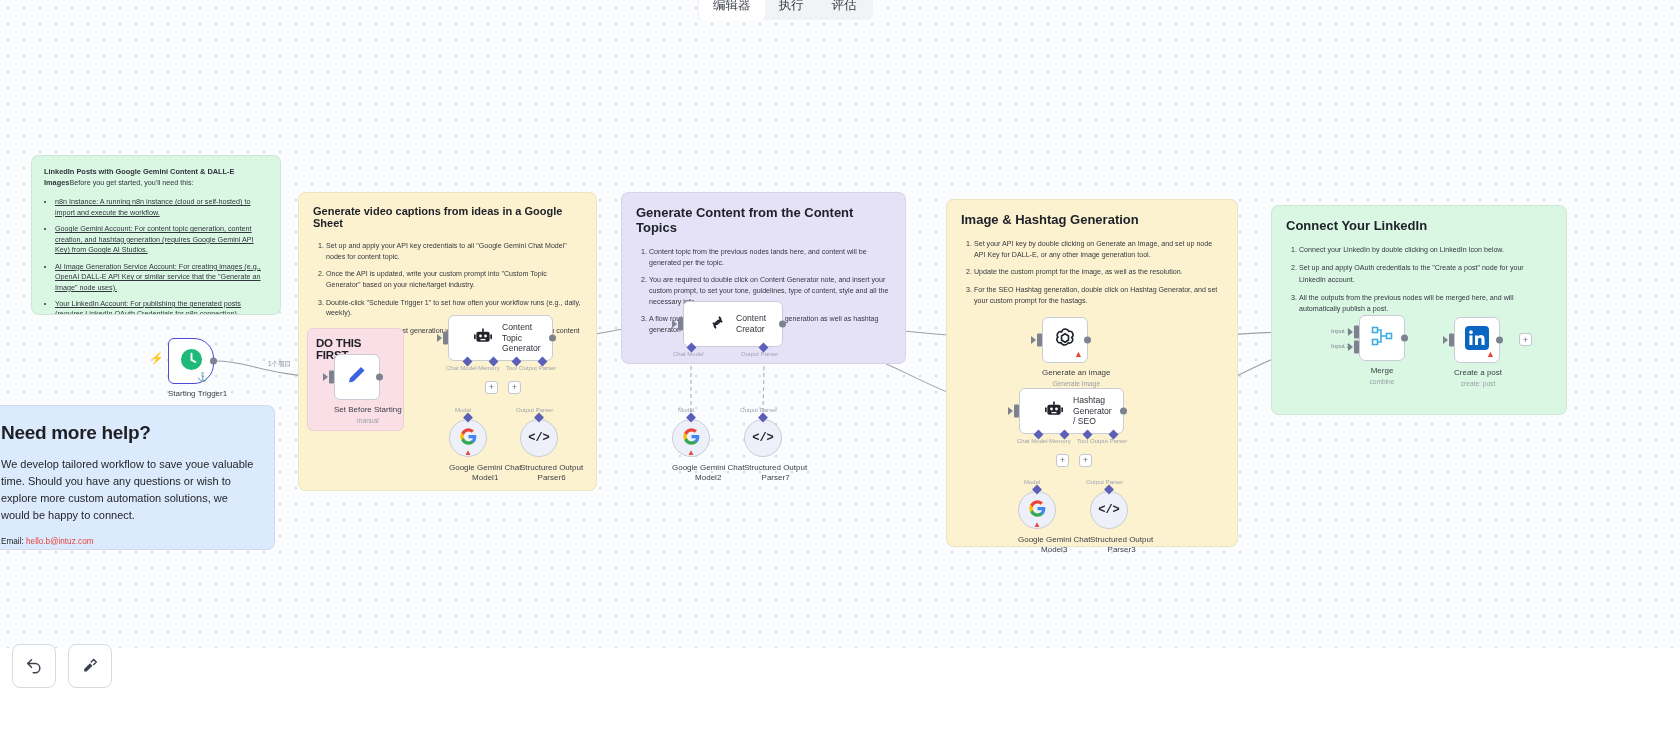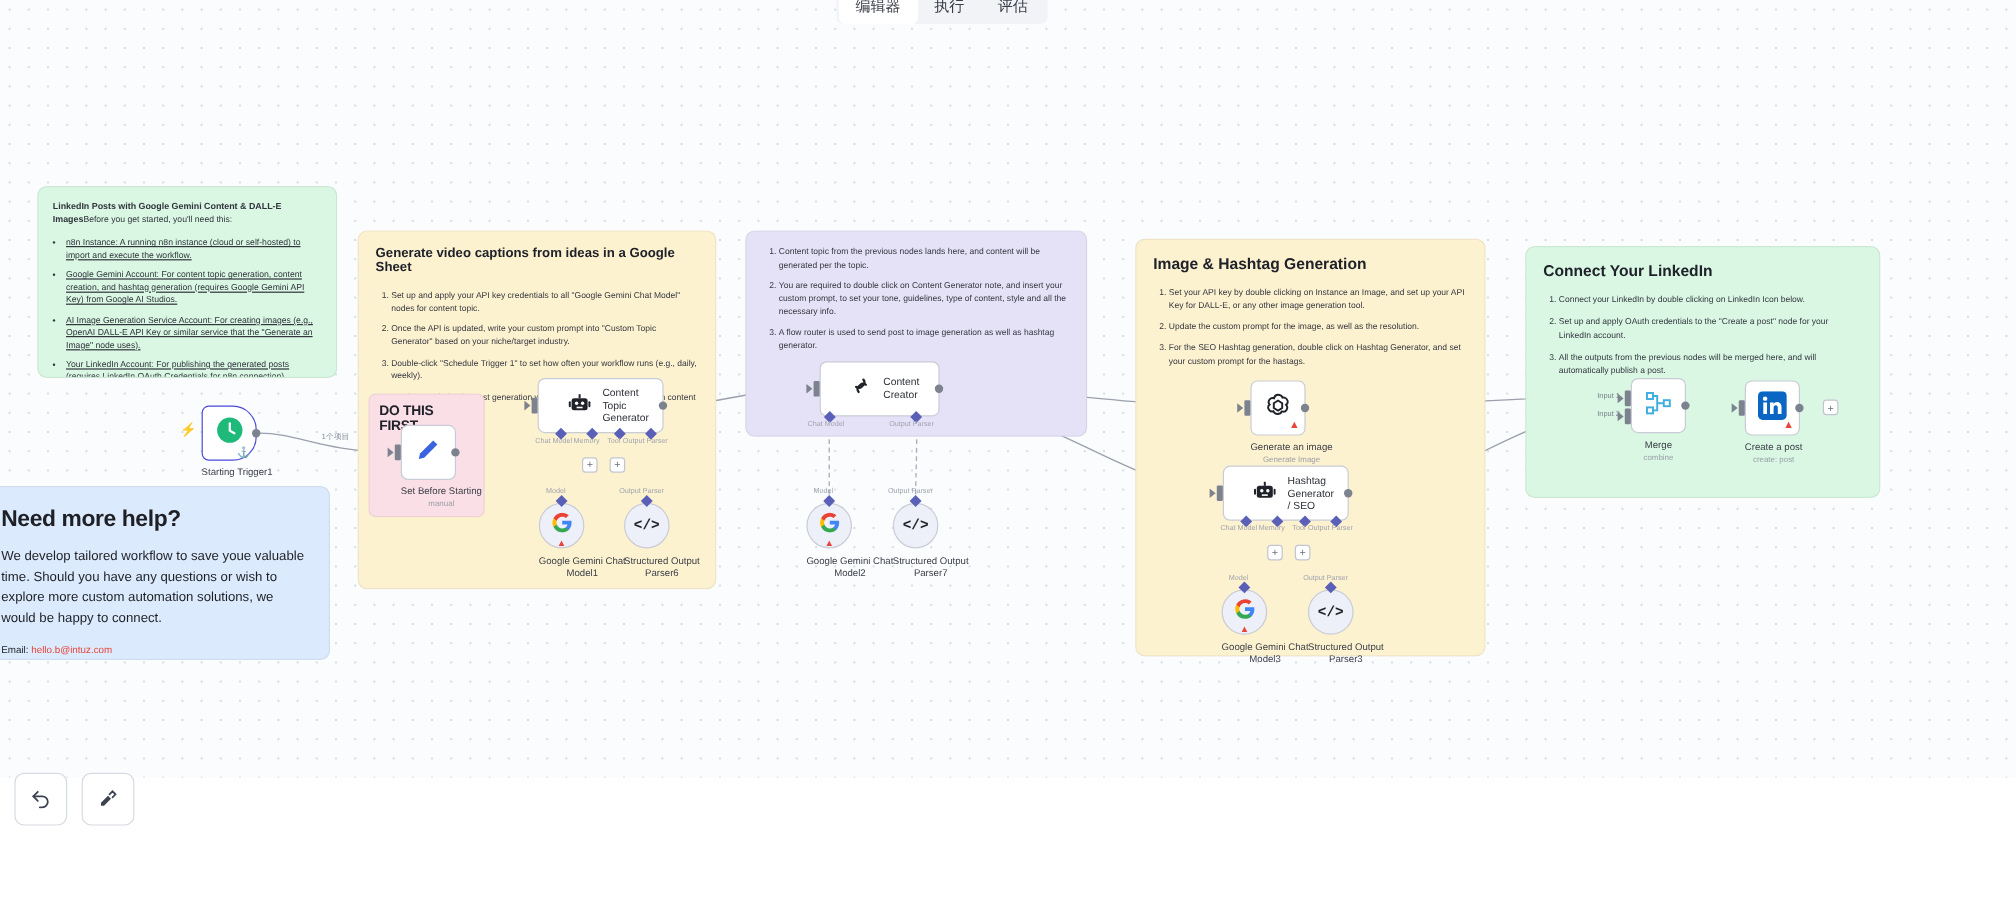--- a/index.html
+++ b/index.html
@@ -290,31 +290,32 @@
     <div class="note-title">Generate video captions from ideas in a Google Sheet</div>
     <ol>
       <li>Set up and apply your API key credentials to all "Google Gemini Chat Model" nodes for content topic.</li>
       <li>Once the API is updated, write your custom prompt into "Custom Topic Generator" based on your niche/target industry.</li>
       <li>Double-click "Schedule Trigger 1" to set how often your workflow runs (e.g., daily, weekly).</li>
       <li>A unique topic for the post generation will be generated and connect with content generator node.</li>
     </ol>
   </div>
 
   <div class="note" id="note-content">
+    <div class="note-title">Generate Content from the Content Topics</div>
     <ol>
       <li>Content topic from the previous nodes lands here, and content will be generated per the topic.</li>
       <li>You are required to double click on Content Generator note, and insert your custom prompt, to set your tone, guidelines, type of content, style and all the necessary info.</li>
       <li>A flow router is used to send post to image generation as well as hashtag generator.</li>
     </ol>
   </div>
 
   <div class="note" id="note-image">
     <div class="note-title">Image &amp; Hashtag Generation</div>
     <ol>
-      <li>Set your API key by double clicking on Instance an Image, and set up your API Key for DALL-E, or any other image generation tool.</li>
+      <li>Set your API key by double clicking on Generate an Image, and set up node API Key for DALL-E, or any other image generation tool.</li>
       <li>Update the custom prompt for the image, as well as the resolution.</li>
       <li>For the SEO Hashtag generation, double click on Hashtag Generator, and set your custom prompt for the hastags.</li>
     </ol>
   </div>
 
   <div class="note" id="note-linkedin">
     <div class="note-title">Connect Your LinkedIn</div>
     <ol>
       <li>Connect your LinkedIn by double clicking on LinkedIn Icon below.</li>
       <li>Set up and apply OAuth credentials to the "Create a post" node for your LinkedIn account.</li>

